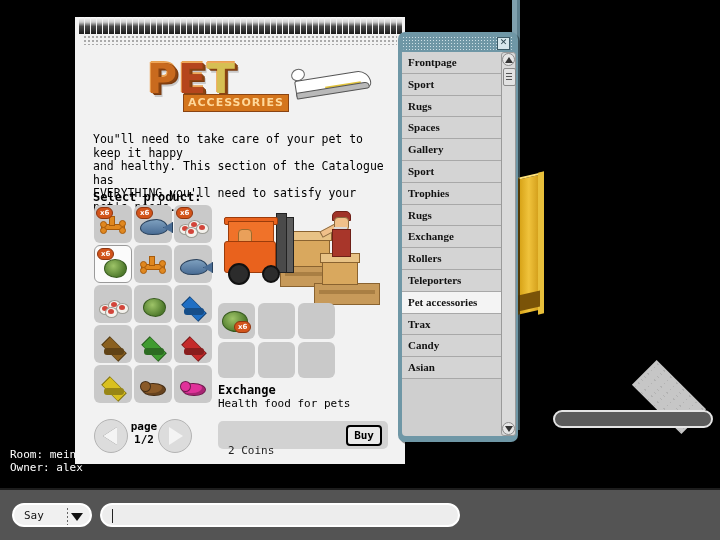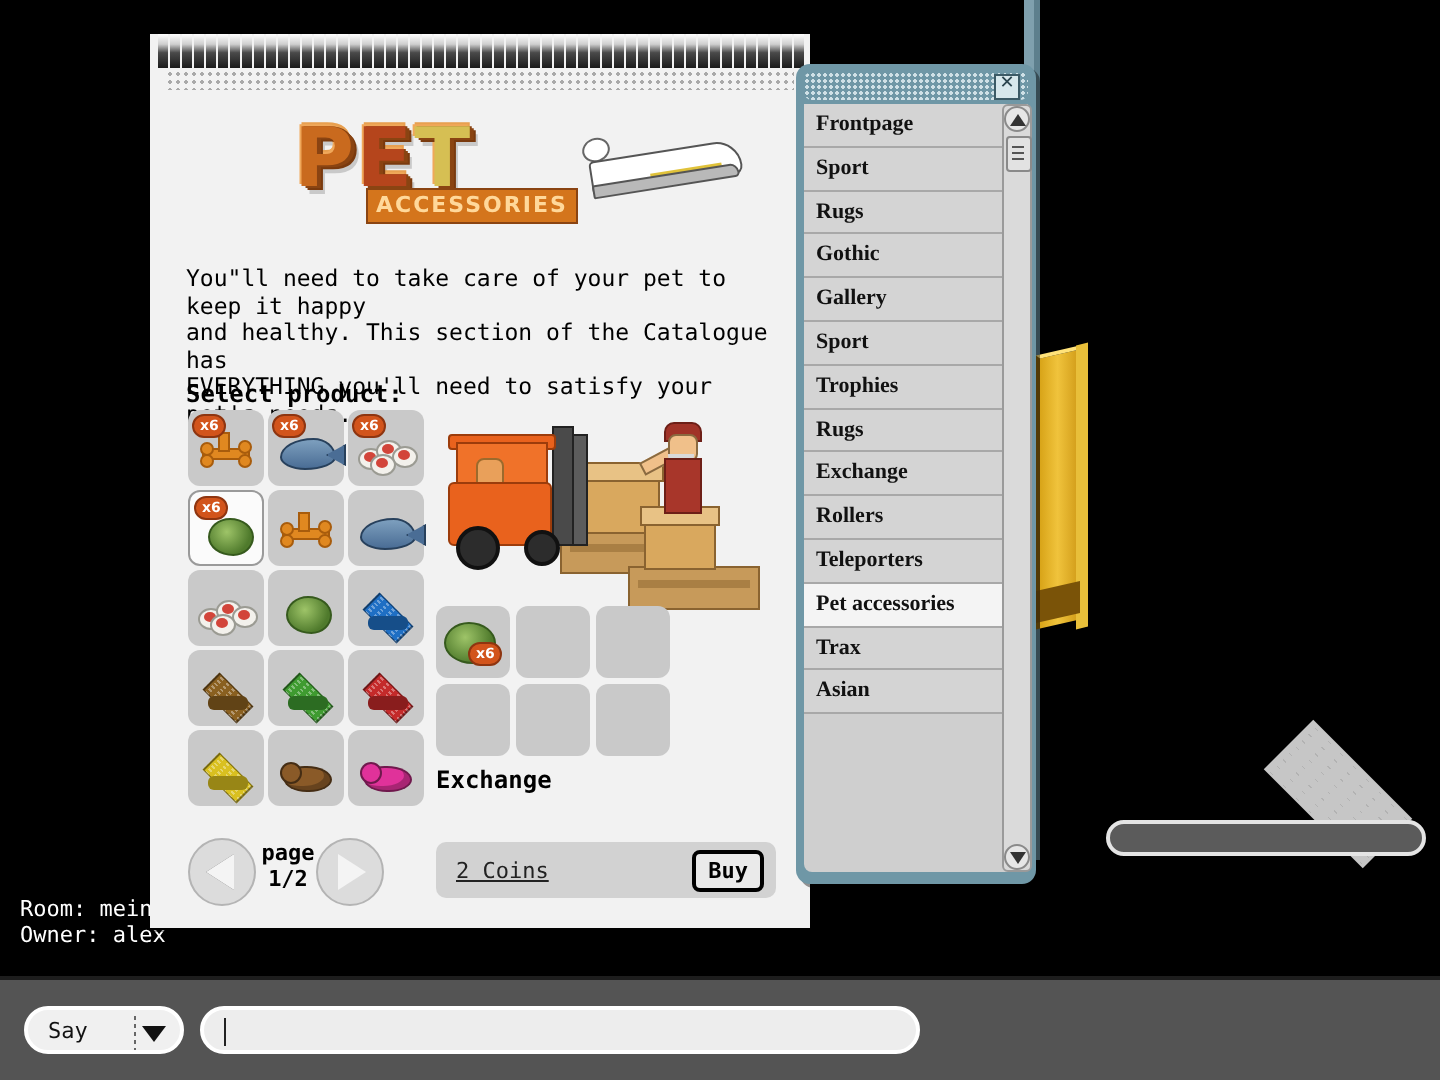--- a/index.html
+++ b/index.html
@@ -168,22 +168,22 @@
             border-right:14px solid #f4f4f4;filter:drop-shadow(0 0 0 #555);
             border-right-color:#f4f4f4;}
   #pgnext .tri{left:10px;border-top:9px solid transparent;border-bottom:9px solid transparent;
             border-left:14px solid #f4f4f4;}
   .pagelbl{position:absolute;left:55px;top:403px;width:28px;text-align:center;font-size:11px;
            font-weight:bold;line-height:13px;color:#000;
            font-family:"DejaVu Sans Mono","Liberation Mono",monospace;}
 
   .buybar{position:absolute;left:143px;top:404px;width:170px;height:28px;background:#d2d2d2;
           border-radius:5px;}
-  .coins{position:absolute;left:10px;top:8px;font-size:11px;color:#222;
-          font-family:"DejaVu Sans Mono","Liberation Mono",monospace;text-decoration:underline;}
+  .coins{position:absolute;left:10px;top:23px;font-size:11px;color:#222;
+          font-family:"DejaVu Sans Mono","Liberation Mono",monospace;}
   .buybtn{position:absolute;right:6px;top:4px;padding:2px 6px;background:#eaeaea;border:2px solid #000;
           border-radius:4px;font-size:11px;font-weight:bold;color:#000;cursor:pointer;
           font-family:"DejaVu Sans Mono","Liberation Mono",monospace;}
 
   
   #catpanel{position:absolute;left:398px;top:32px;width:120px;height:410px;
             background:#6f97a6;border-radius:7px;box-shadow:2px 2px 0 rgba(0,0,0,.4);}
   .cat-title{position:absolute;left:4px;top:4px;width:112px;height:14px;background:#6f97a6;
             background-image:radial-gradient(#cfe0e6 1px,transparent 1px);background-size:3px 3px;
             border-radius:4px;}
@@ -483,20 +483,21 @@
         <div class="badge">x6</div>
       </div>
       <div class="slot"></div>
       <div class="slot"></div>
       <div class="slot"></div>
       <div class="slot"></div>
       <div class="slot"></div>
     </div>
 
     <div class="prodname">Exchange</div>
+    <div class="proddesc">Health food for pets</div>
   </div>
 
   <div class="arrowbtn" id="pgprev">
     <div class="tri"></div>
   </div>
   <div class="pagelbl">
     <div>page</div>
     <div>1/2</div>
   </div>
   <div class="arrowbtn" id="pgnext">
@@ -510,30 +511,31 @@
 </div>
 
 <div id="catpanel">
   <div class="cat-title">
     <div class="cat-close">✕</div>
   </div>
   <div class="cat-list" id="catlist">
       <div class="cat-item">Frontpage</div>
       <div class="cat-item">Sport</div>
       <div class="cat-item">Rugs</div>
-      <div class="cat-item">Gothic</div>
+      <div class="cat-item">Spaces</div>
       <div class="cat-item">Gallery</div>
       <div class="cat-item">Sport</div>
       <div class="cat-item">Trophies</div>
       <div class="cat-item">Rugs</div>
       <div class="cat-item">Exchange</div>
       <div class="cat-item">Rollers</div>
       <div class="cat-item">Teleporters</div>
       <div class="cat-item active">Pet accessories</div>
       <div class="cat-item">Trax</div>
+      <div class="cat-item">Candy</div>
       <div class="cat-item">Asian</div>
     </div>
   <div class="cat-scroll">
     <div class="sc-up">
         <div class="g"></div>
       </div>
     <div class="sc-thumb">
       <i style="top:4px;"></i>
         <i style="top:7px;"></i>
         <i style="top:10px;"></i>

